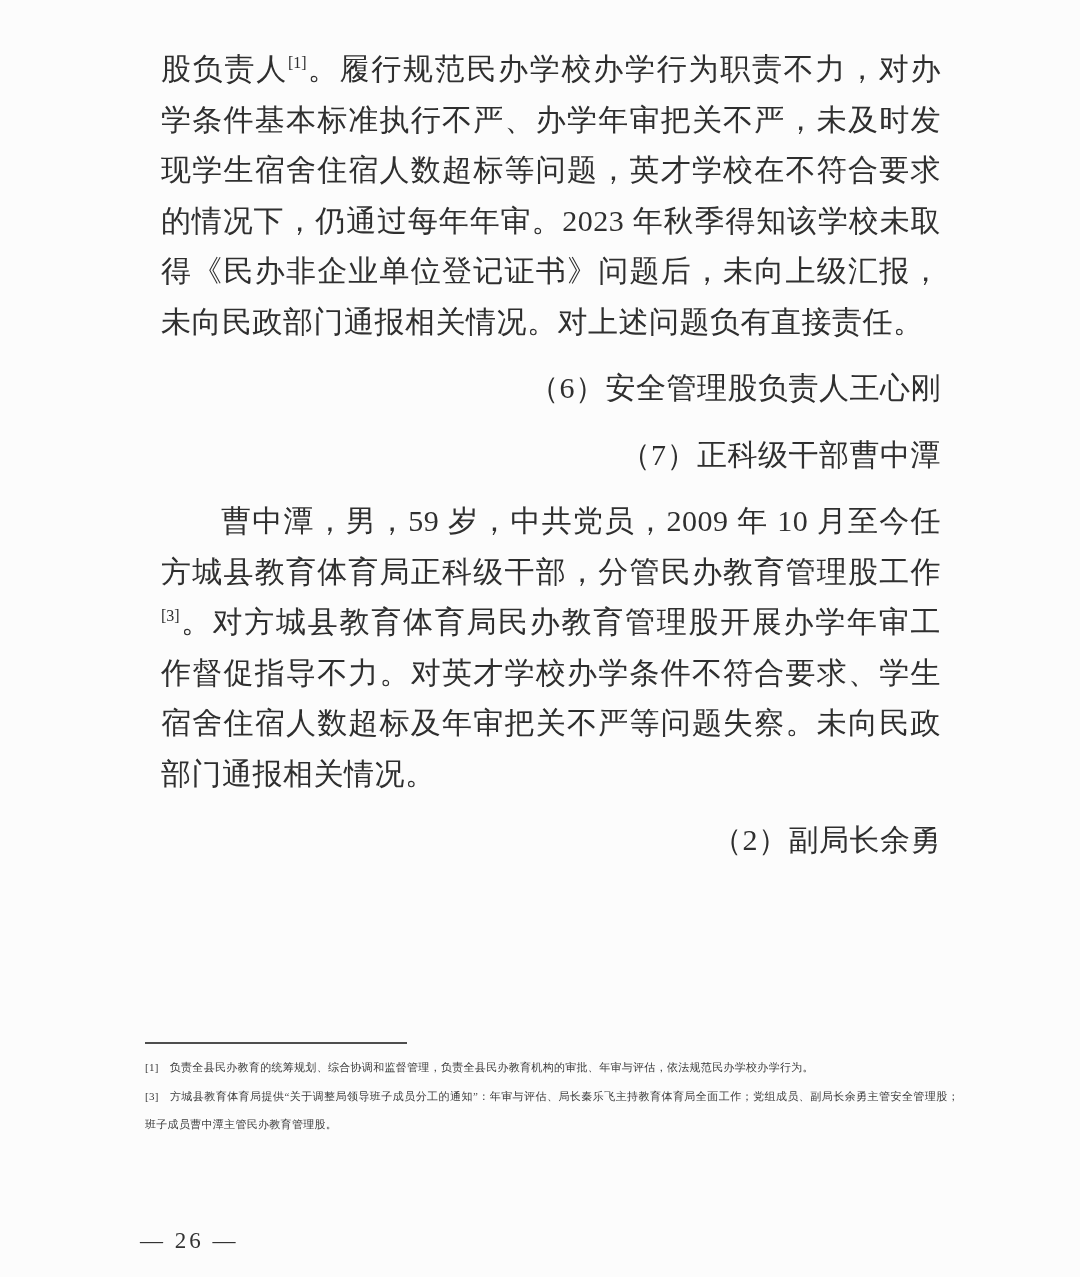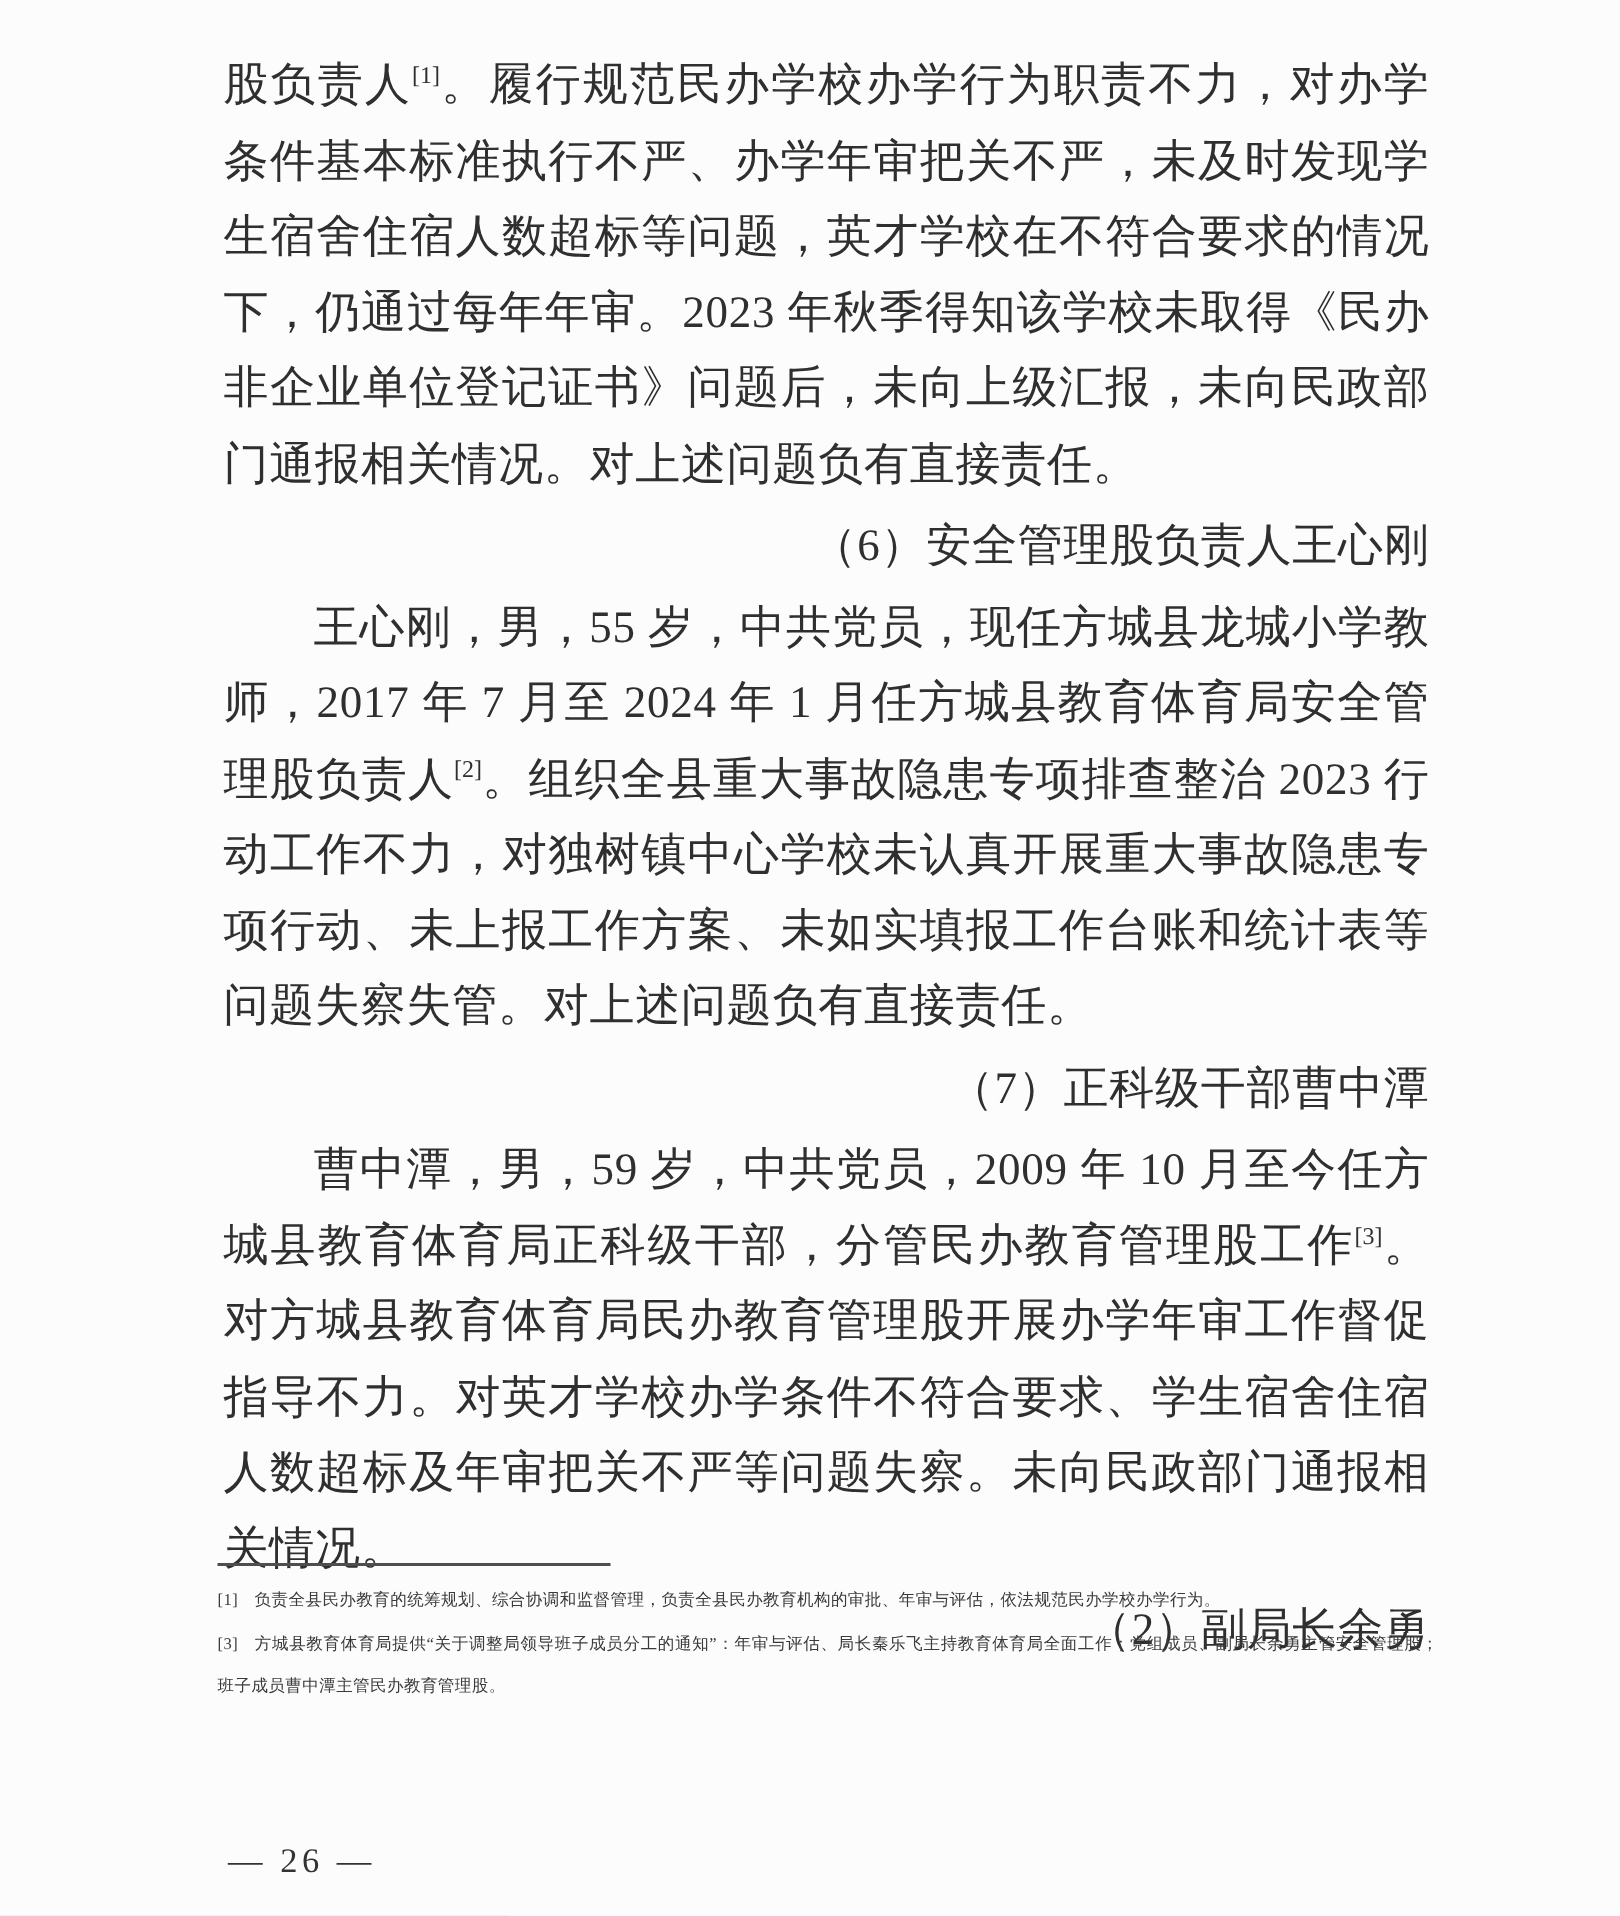--- a/index.html
+++ b/index.html
@@ -17,21 +17,21 @@
     font-family: "Liberation Serif", "DejaVu Serif", serif;
     color: #2f2f2f;
   }
   .content {
     position: absolute;
     left: 145px;
     top: 28px;
     width: 812px;
   }
   .para {
-    margin: 4px;
+    margin: 16px;
     font-size: 30px;
     line-height: 50.5px;
     text-align: justify;
     letter-spacing: 0.5px;
   }
   .para.indent {
     text-indent: 2em;
   }
   .para.heading {
     text-indent: 2em;
@@ -60,39 +60,38 @@
     line-height: 28.5px;
     text-align: justify;
     letter-spacing: 0.3px;
     color: #3a3a3a;
   }
   .fn-marker {
     margin-right: 11px;
   }
   .page-number {
     position: absolute;
-    left: 152px;
+    left: 140px;
     top: 1228px;
     font-size: 23px;
     letter-spacing: 3px;
     color: #333333;
   }
 </style>
 </head>
 <body>
 
 <div class="page">
 
   <div class="content">
 
     <p class="para"><span>股负责人</span><sup class="fnref">[1]</sup><span>。履行规范民办学校办学行为职责不力，对办学条件基本标准执行不严、办学年审把关不严，未及时发现学生宿舍住宿人数超标等问题，英才学校在不符合要求的情况下，仍通过每年年审。2023 年秋季得知该学校未取得《民办非企业单位登记证书》问题后，未向上级汇报，未向民政部门通报相关情况。对上述问题负有直接责任。</span></p>
 
     <p class="para heading">（6）安全管理股负责人王心刚</p>
 
-    <p class="para indent"><span>王心刚，男，55 岁，中共党员，现任方城县龙城小学教师，2017 年 7 月至 2024 年 1 月任方城县教育体育局安全管理股负责人</span><sup class="fnref">[2]</sup><span>。组织全县重大事故隐患专项排查整治 2023 行动工作不力，对独树镇中心学校未认真开展重大事故隐患专项行动、未上报工作方案、未如实填报工作台账和统计表等问题失察失管。对上述问题负有直接责任。</span></p>
 
     <p class="para heading">（7）正科级干部曹中潭</p>
 
     <p class="para indent"><span>曹中潭，男，59 岁，中共党员，2009 年 10 月至今任方城县教育体育局正科级干部，分管民办教育管理股工作</span><sup class="fnref">[3]</sup><span>。对方城县教育体育局民办教育管理股开展办学年审工作督促指导不力。对英才学校办学条件不符合要求、学生宿舍住宿人数超标及年审把关不严等问题失察。未向民政部门通报相关情况。</span></p>
 
     <p class="para heading">（2）副局长余勇</p>
 
   </div>
 
   <div class="footnotes">

